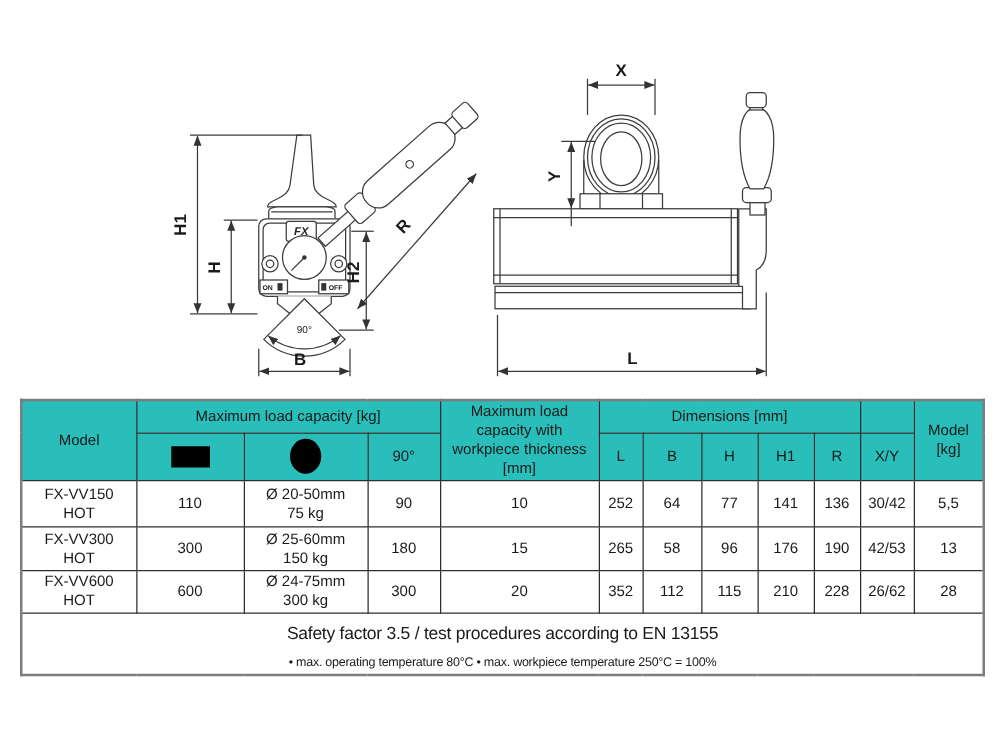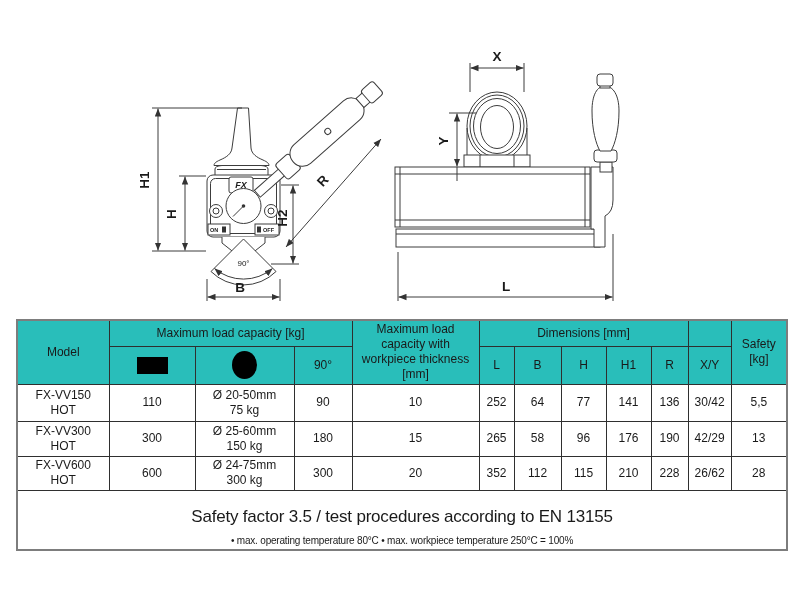--- a/index.html
+++ b/index.html
@@ -25,21 +25,21 @@
   tr.hrow1 th { height:26px; }
   tr.hrow2 th { height:38px; }
   td.modelcell { font-weight:bold; font-size:12.5px; line-height:16px;margin-left:12px; }
   tr.datarow1 td { height:37px; }
   tr.datarow2 td { height:35px; }
   tr.datarow3 td { height:34px; }
   .rect-icon { width:31px; height:17px; background:#000; margin:0 auto; }
   .circle-icon { width:25px; height:28px; background:#000; border-radius:50%; margin:0 auto; }
   .bold { font-weight:bold; }
   td.footcell { height:48px; border:1px solid #2f2f2f; }
-  .foot-line1 { font-size:17px; letter-spacing:-0.2px; margin-top:17px; }
+  .foot-line1 { font-size:14px; letter-spacing:-0.2px; margin-top:7px; }
   .foot-line2 { font-size:10px; letter-spacing:-0.2px; margin-top:9px; }
 </style>
 </head>
 <body>
 
 <div class="drawing">
 <svg width="800" height="315" viewBox="0 0 800 315">
   <defs>
     <marker id="arr" viewBox="0 0 10 8" refX="10" refY="4" markerWidth="8" markerHeight="7" orient="auto-start-reverse">
       <path d="M0,0 L10,4 L0,8 Z" fill="#333"></path>
@@ -185,21 +185,21 @@
         <col style="width:43px">
         <col style="width:56px">
   </colgroup>
   <thead>
     <tr class="hrow1">
       <th rowspan="2">Model</th>
       <th colspan="3">Maximum load capacity [kg]</th>
       <th rowspan="2">Maximum load capacity with workpiece thickness [mm]</th>
       <th colspan="5">Dimensions [mm]</th>
       <th></th>
-      <th rowspan="2">Safety [kg]</th>
+      <th rowspan="2">Model [kg]</th>
     </tr>
     <tr class="hrow2">
       <th>
             <div class="rect-icon"></div>
           </th>
       <th>
             <div class="circle-icon"></div>
           </th>
       <th class="bold">90°</th>
       <th>L</th>
@@ -241,21 +241,21 @@
         <div>Ø 25-60mm</div>
         <div>150 kg</div>
       </td>
       <td>180</td>
       <td>15</td>
       <td>265</td>
       <td>58</td>
       <td>96</td>
       <td>176</td>
       <td>190</td>
-      <td>42/29</td>
+      <td>42/53</td>
       <td>13</td>
     </tr>
     <tr class="datarow3">
       <td class="modelcell">
         <div>FX-VV600</div>
         <div>HOT</div>
       </td>
       <td>600</td>
       <td>
         <div>Ø 24-75mm</div>

